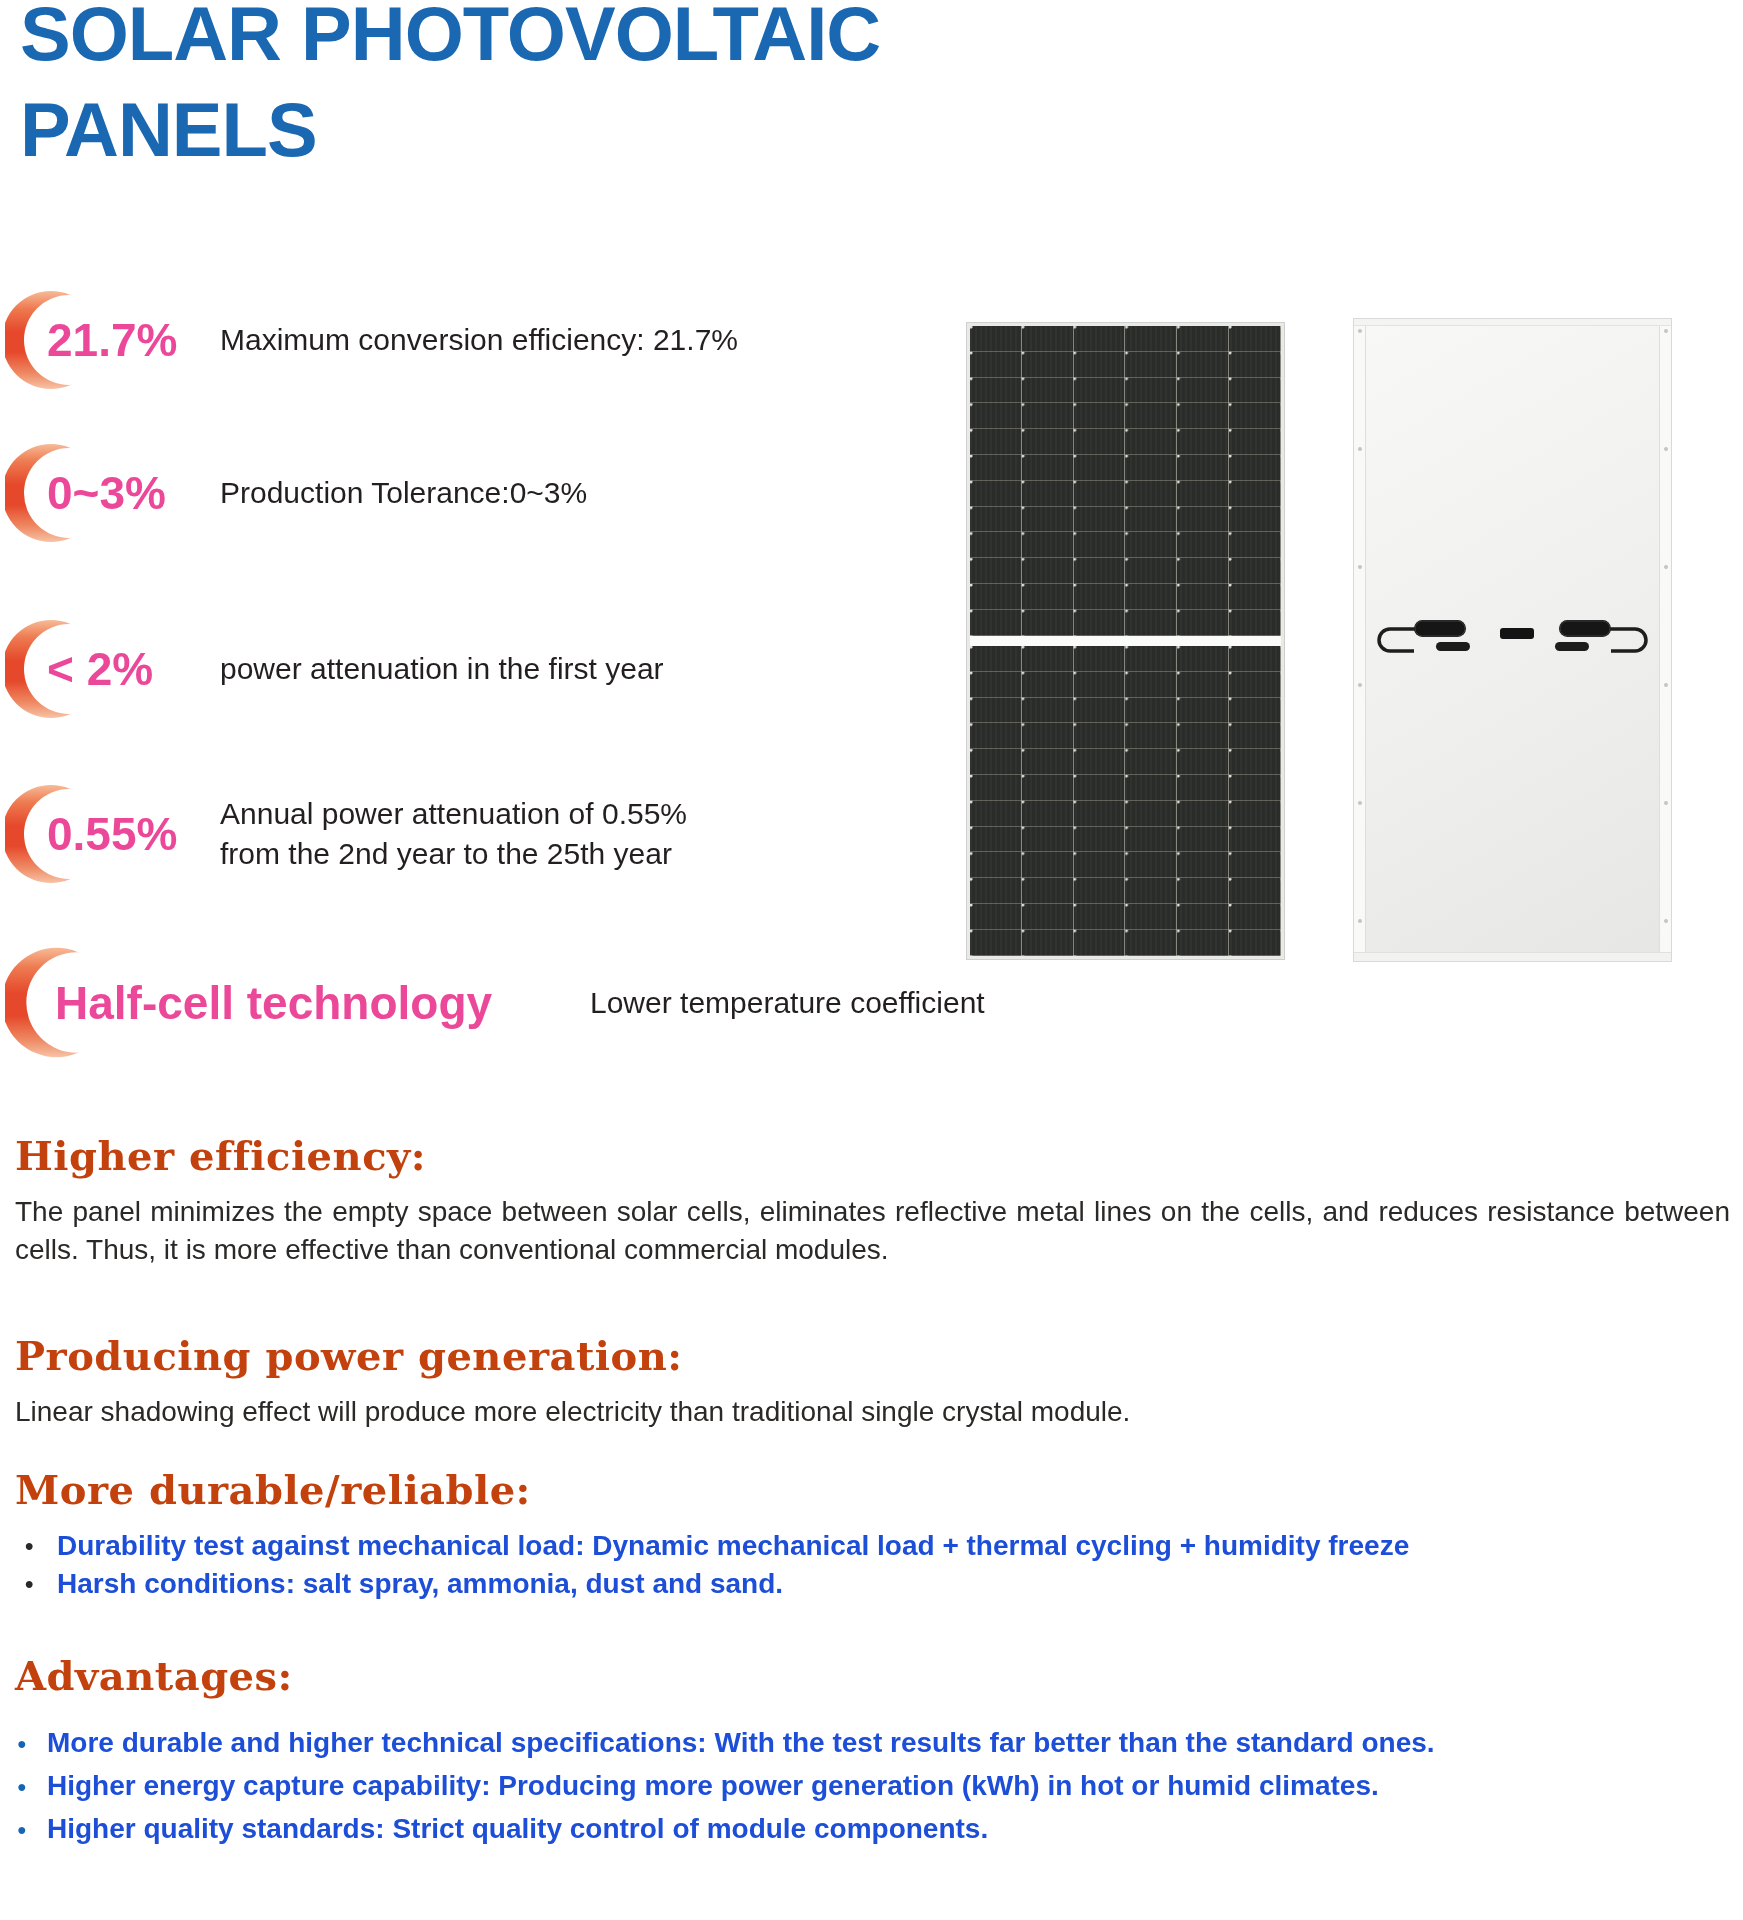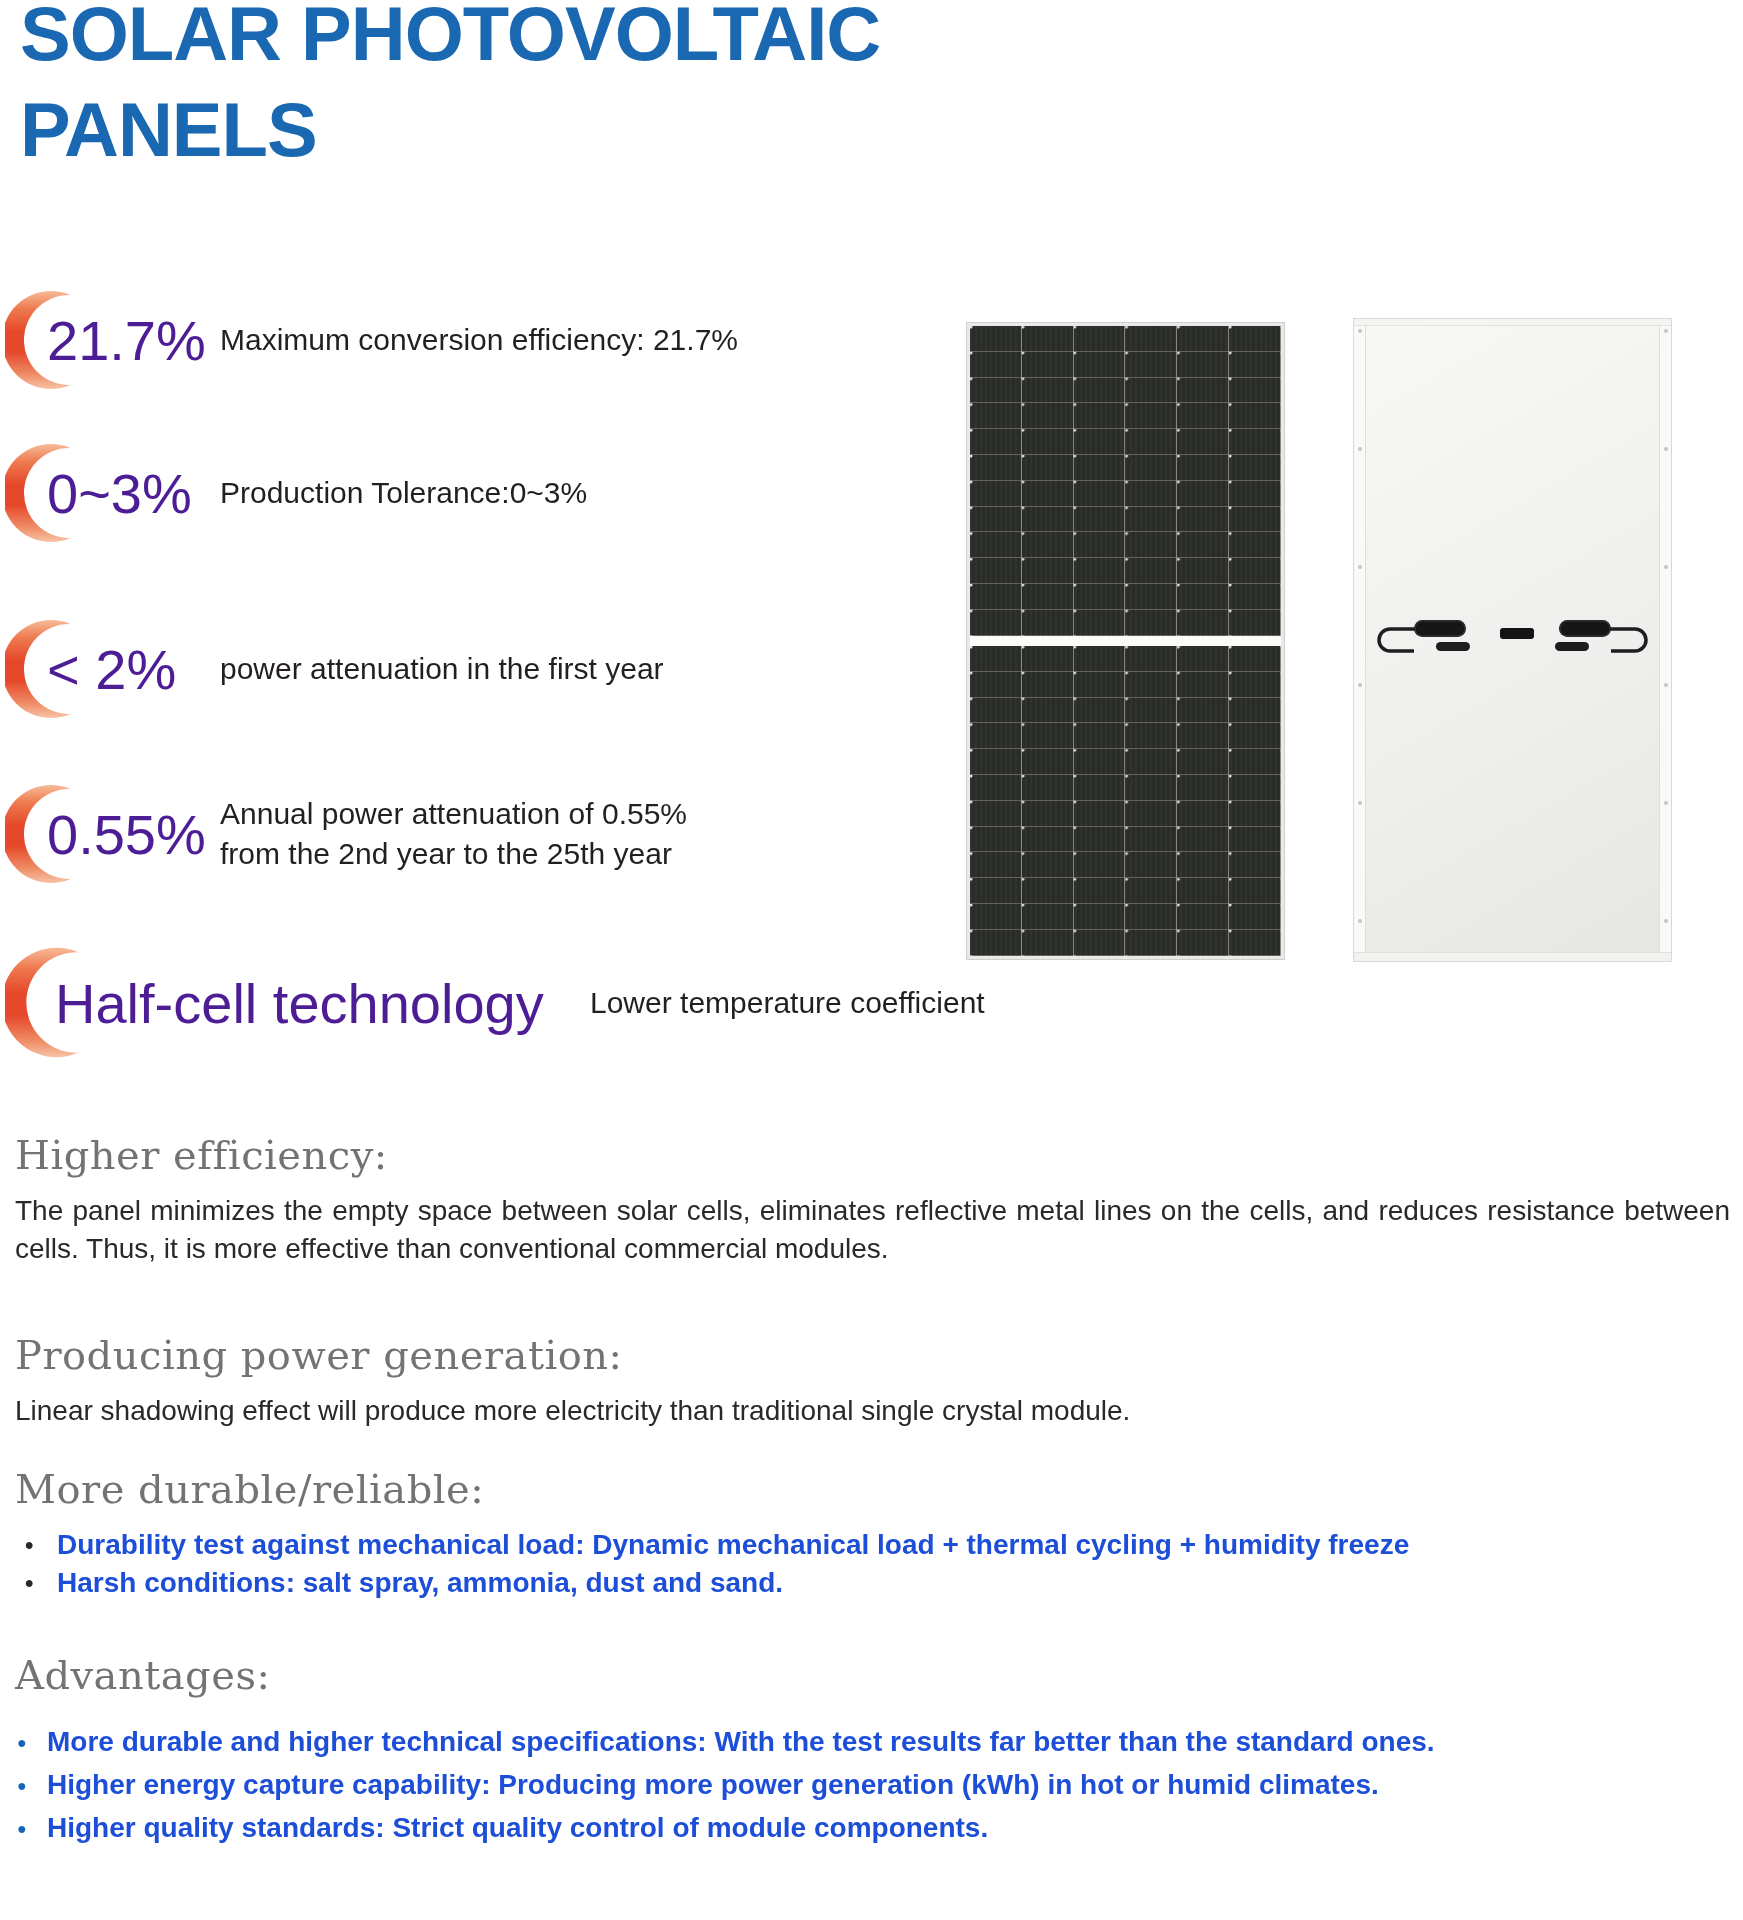--- a/index.html
+++ b/index.html
@@ -19,21 +19,21 @@
   }
   .title span { display:block; }
 
   
   .stat { position:absolute; left:5px; width:960px; height:110px; }
   .stat.big { height:123px; }
   .arc { position:absolute; left:0; top:0; width:100px; height:110px; }
   .stat.big .arc { width:112px; height:123px; }
   .stat-value {
     position:absolute; left:42px; top:50%; transform:translateY(-50%);
-    font-size:56px; font-weight:normal; color:#4c1d95; white-space:nowrap;
+    font-size:46px; font-weight:bold; color:#ec4899; white-space:nowrap;
   }
   .stat.big .stat-value { left:50px; }
   .stat-label {
     position:absolute; left:215px; top:50%; transform:translateY(-50%);
     font-size:30px; font-weight:normal; color:#231f20; white-space:nowrap;
     line-height:40px;
   }
   .stat-label span { display:block; }
   .stat.big .stat-label { left:585px; }
 
@@ -67,22 +67,22 @@
   .pb-frame.left  { left:0;  border-right:1px solid #dededc; }
   .pb-frame.right { right:0; border-left:1px solid #dededc; }
   .pb-top    { position:absolute; left:0; right:0; top:0; height:7px;  background:#f4f4f3; border-bottom:1px solid #e3e3e1; }
   .pb-bottom { position:absolute; left:0; right:0; bottom:0; height:9px; background:#f2f2f1; border-top:1px solid #e0e0de; }
   .pb-connectors { position:absolute; left:0; top:296px; width:317px; height:44px; }
 
   
   .section { position:absolute; left:15px; width:1715px; }
   .sec-heading {
     font-family:"DejaVu Serif", serif;
-    font-weight:normal; font-size:40px; letter-spacing:0.5px;
-    color:#737373;
+    font-weight:bold; font-size:40px; letter-spacing:0.5px;
+    color:#c2410c;
   }
   .sec-body {
     margin-top:14px; font-size:28px; line-height:38px; color:#2b2927;
     text-align:justify;
   }
   .bullets { list-style:none; margin-top:14px; font-size:28px; color:#1d4ed8;font-weight:bold; }
   .bullets li { position:relative; line-height:38px; padding-left:42px; }
   .bullets.dark li::before {
     content:"\2022"; position:absolute; left:10px; top:0;
     color:#2b2927; font-size:24px;

